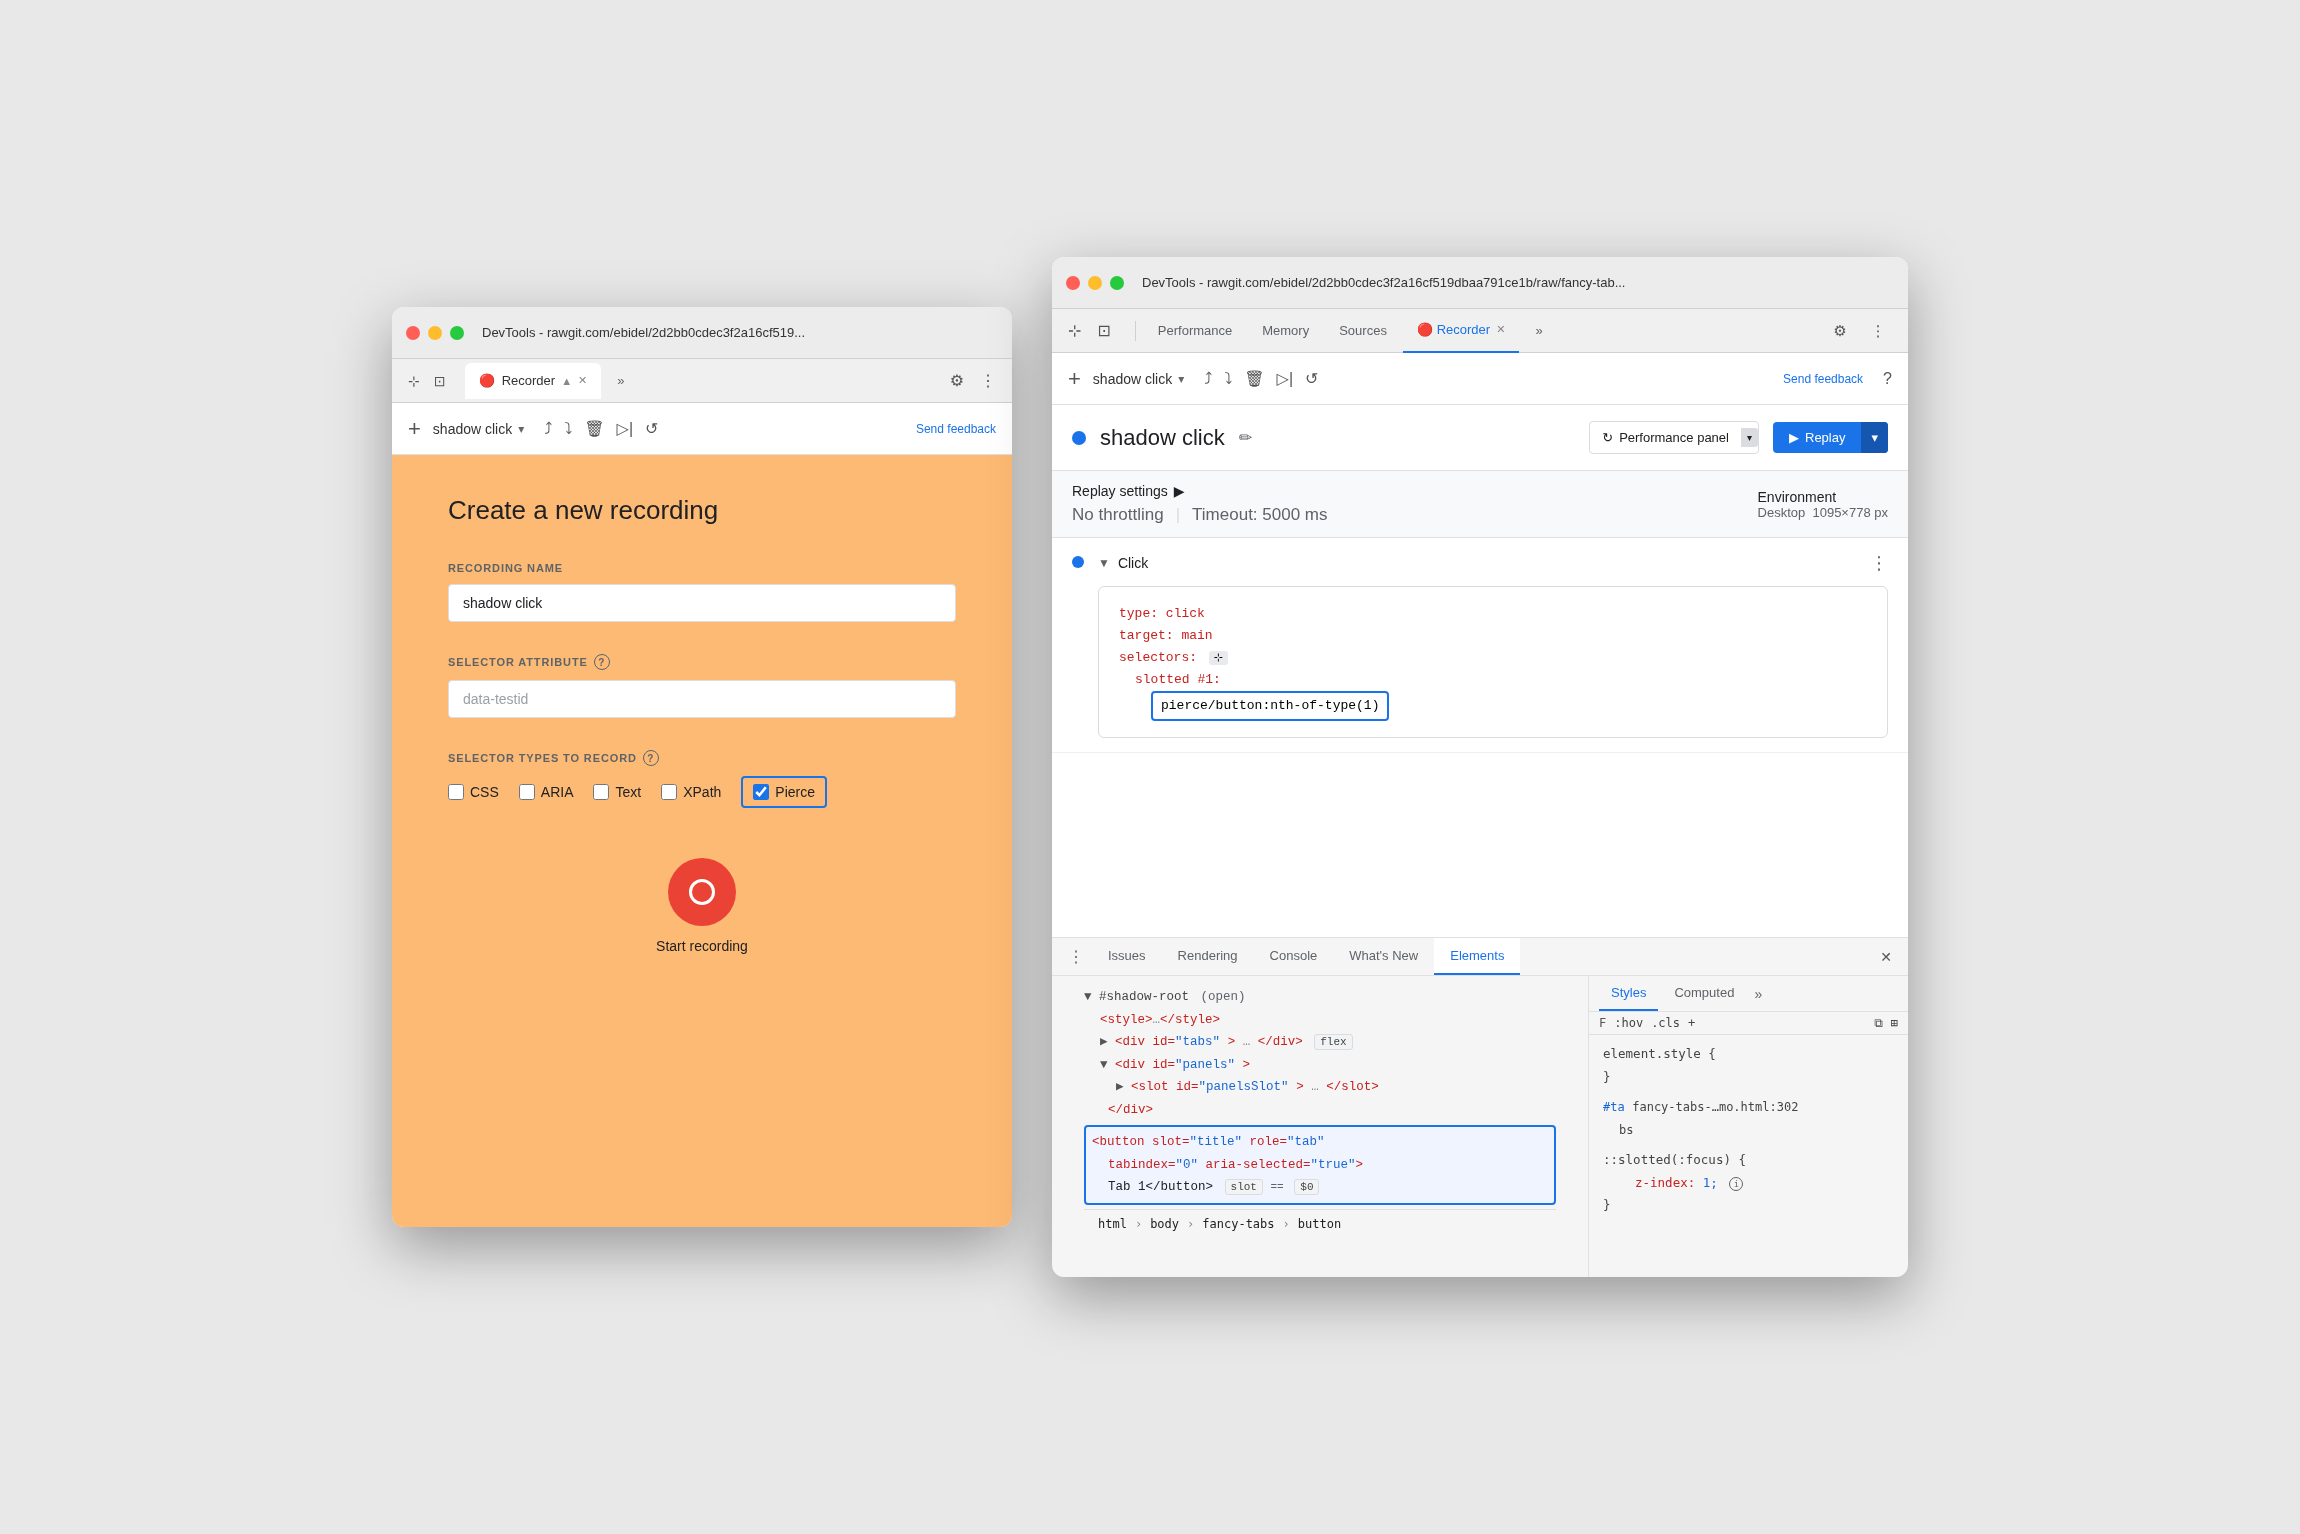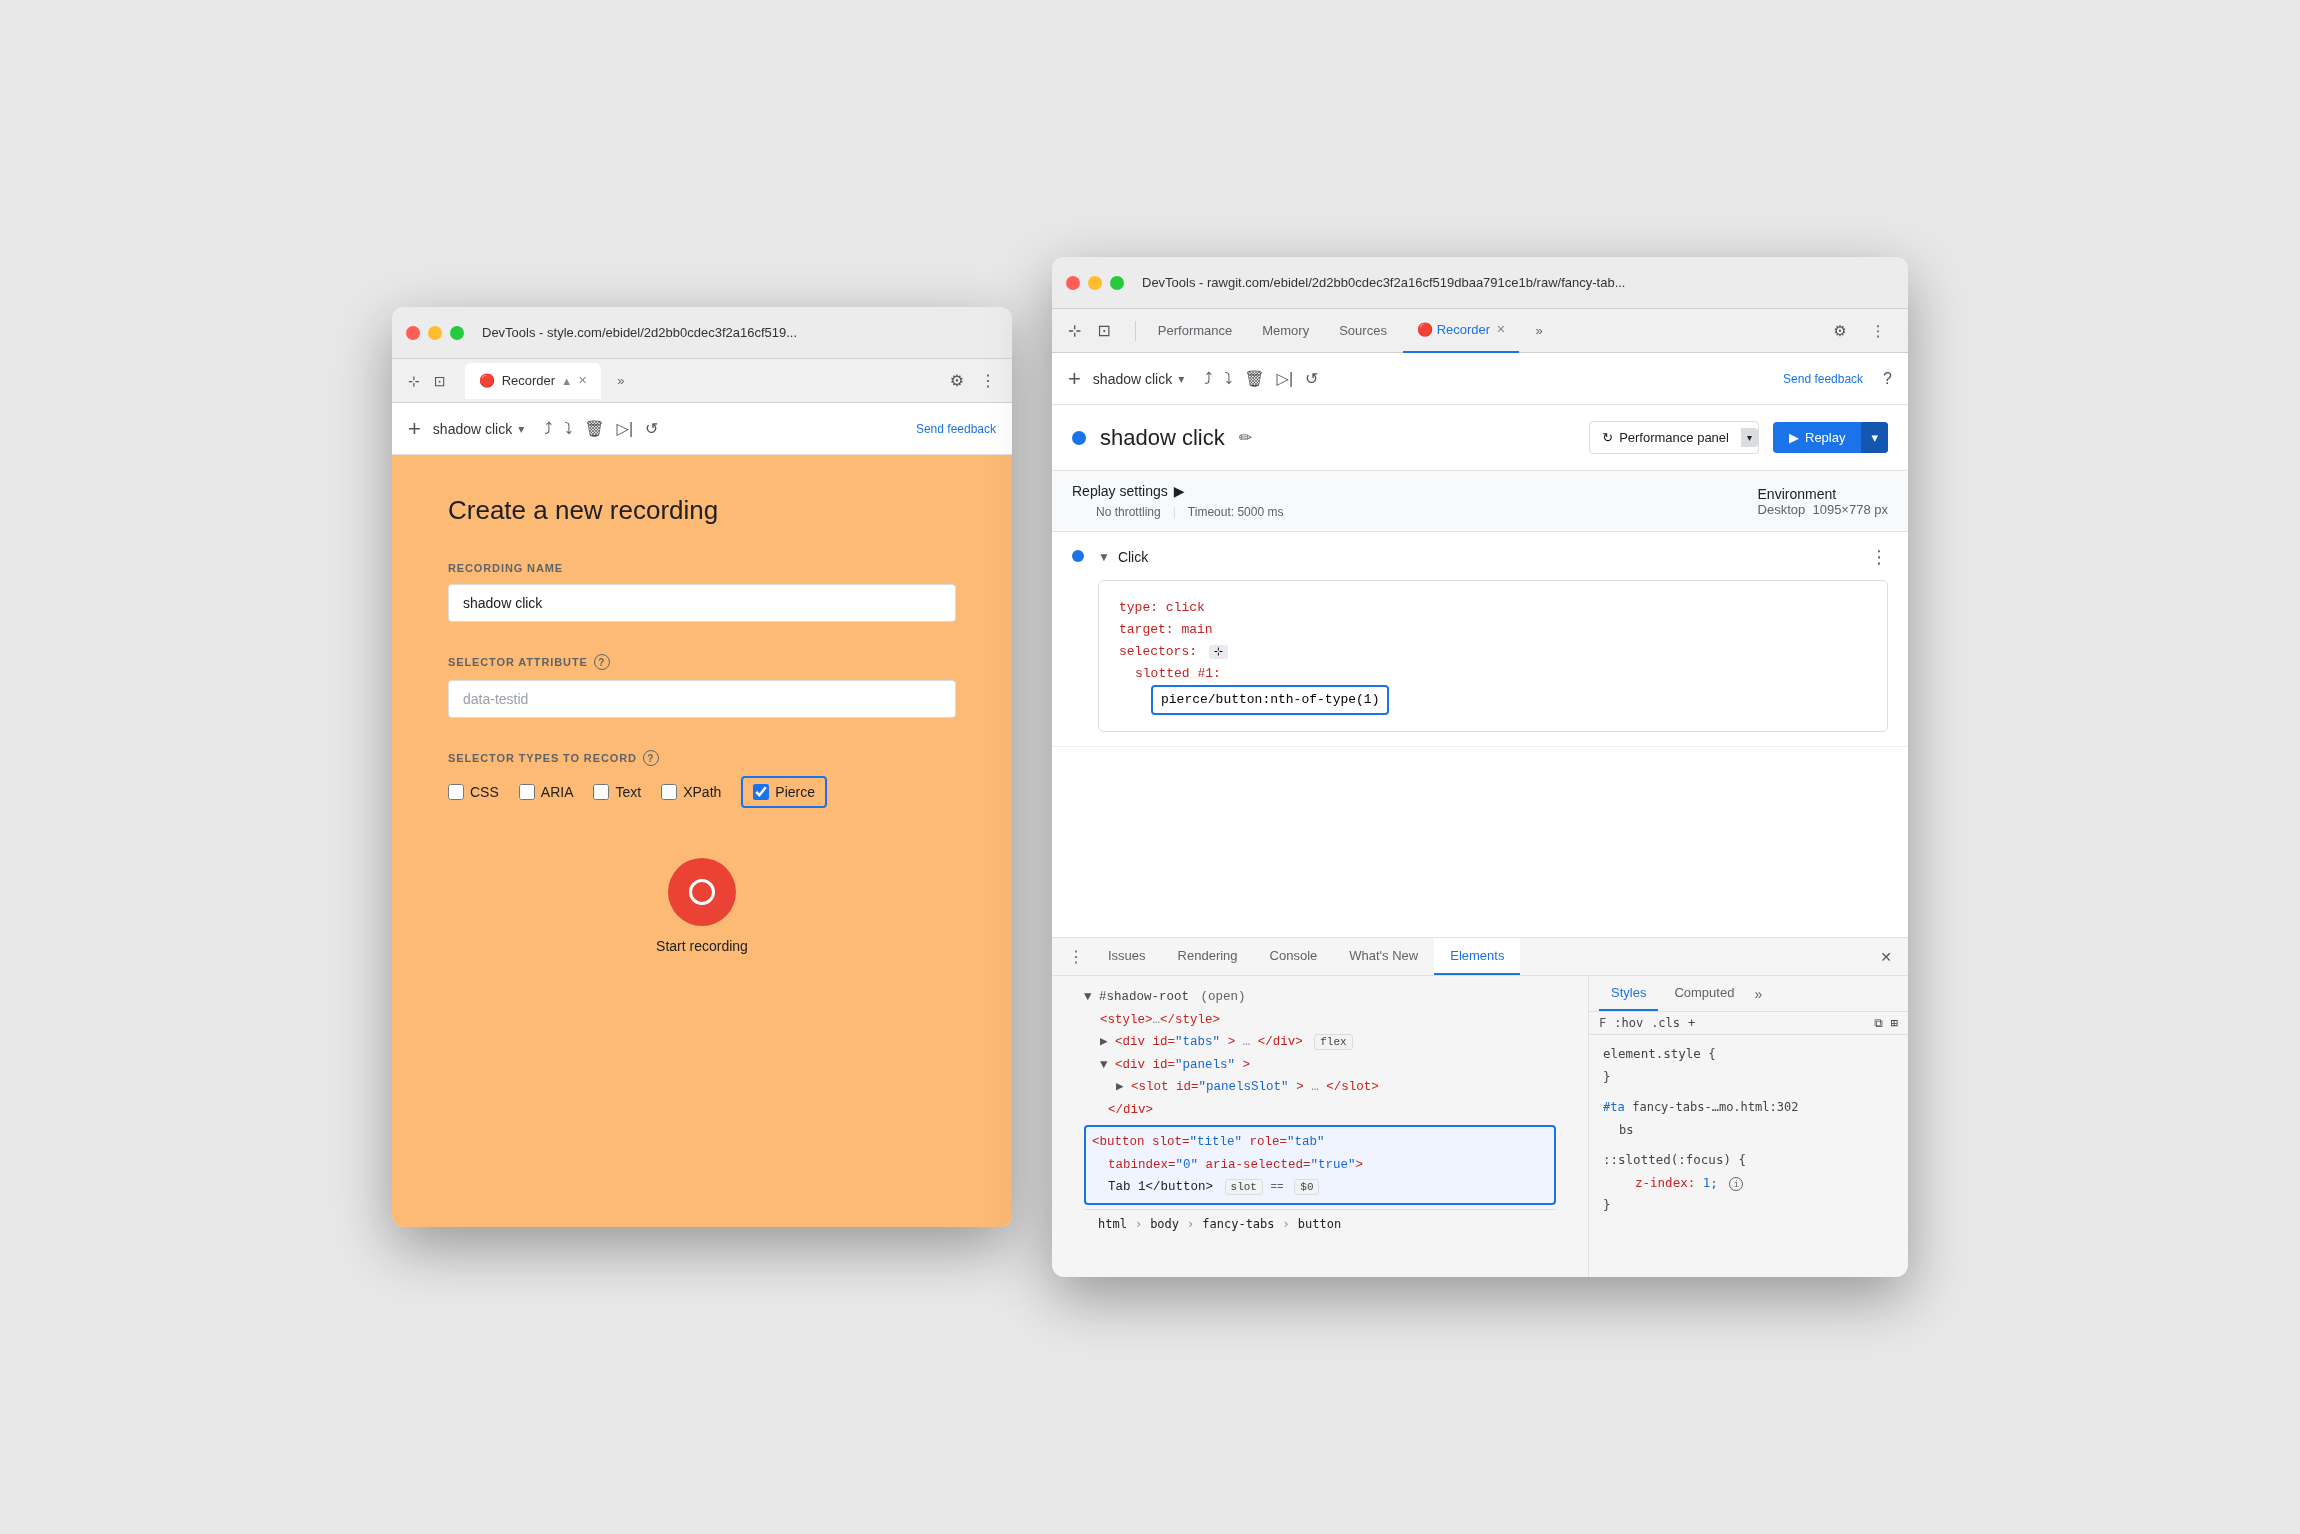--- a/index.html
+++ b/index.html
@@ -423,23 +423,22 @@
       font-size: 14px;
       font-weight: 500;
       color: #202124;
       margin-bottom: 6px;
     }
 
     .replay-settings-details {
       display: flex;
       align-items: center;
       gap: 0;
-      font-size: 12px;
+      font-size: 17px;
       color: #5f6368;
-      margin-left: 24px;
     }
 
     .settings-divider {
       color: #dadce0;
       margin: 0 12px;
     }
 
     .env-section {
       margin-left: auto;
     }
@@ -797,21 +796,21 @@
 <body>
 
 <div class="window window-left">
 
   <div class="titlebar">
     <div class="traffic-lights">
       <div class="traffic-light tl-red"></div>
       <div class="traffic-light tl-yellow"></div>
       <div class="traffic-light tl-green"></div>
     </div>
-    <span class="titlebar-title">DevTools - style.com/ebidel/2d2bb0cdec3f2a16cf519...</span>
+    <span class="titlebar-title">DevTools - rawgit.com/ebidel/2d2bb0cdec3f2a16cf519...</span>
   </div>
 
   <div class="tabbar">
     <div class="tabbar-nav">
       <span class="tabbar-nav-icon">⊹</span>
       <span class="tabbar-nav-icon">⊡</span>
     </div>
     <div class="tab-active">
       <span>🔴</span>
       <span>Recorder</span>

